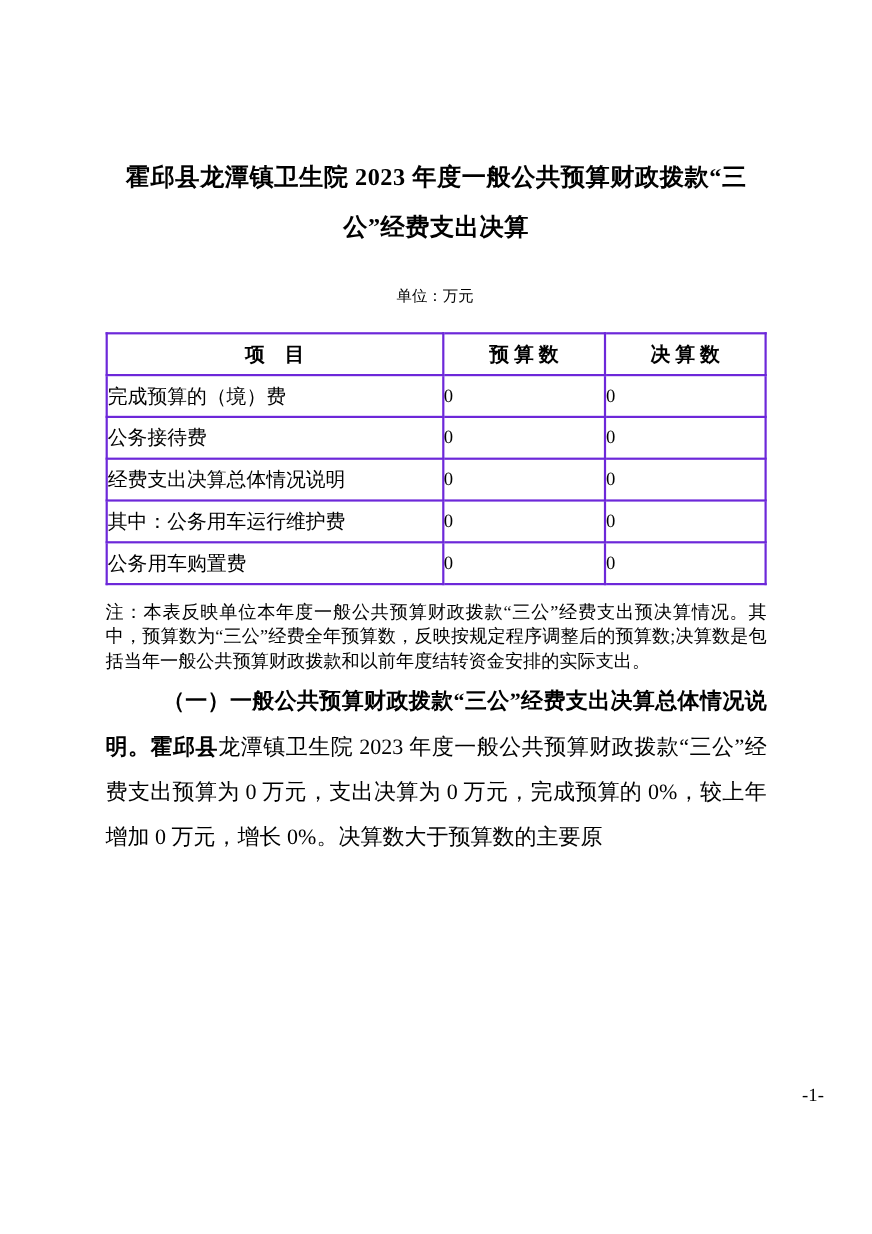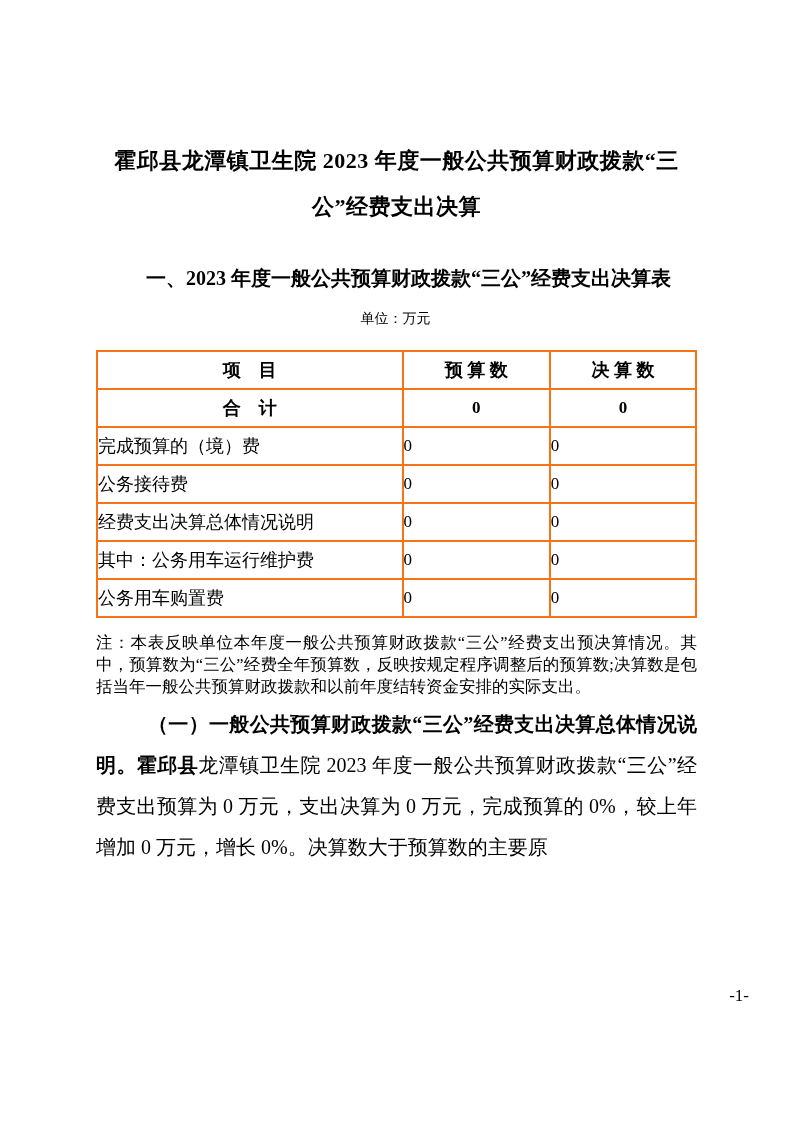--- a/index.html
+++ b/index.html
@@ -45,21 +45,21 @@
     border-collapse: collapse;
     table-layout: fixed;
     font-size: 18px;
   }
   table.budget-table col.c1 { width: 51%; }
   table.budget-table col.c2 { width: 24.6%; }
   table.budget-table col.c3 { width: 24.4%; }
 
   table.budget-table th,
   table.budget-table td {
-    border: 2px solid #f97316;
+    border: 2px solid #6d28d9;
     height: 38px;
     vertical-align: middle;
     padding: 0;
   }
   table.budget-table th { font-weight: 700; text-align: center; }
 
   td.cell-label { text-align: left; padding-left: 9px; }
   td.cell-num   { text-align: left; padding-left: 29px; font-size: 17px; }
 
   tr.total-row td { font-weight: 700; text-align: center; padding-left: 0; }
@@ -92,43 +92,37 @@
     font-size: 17px;
   }
 </style>
 </head>
 <body>
 
 <div class="page">
 
   <h1 class="doc-title">霍邱县龙潭镇卫生院 2023 年度一般公共预算财政拨款“三公”经费支出决算</h1>
 
-  <p class="sec-heading">一、2023 年度一般公共预算财政拨款“三公”经费支出决算表</p>
 
   <p class="unit-label">单位：万元</p>
 
   <table class="budget-table">
     <colgroup>
         <col class="c1">
         <col class="c2">
         <col class="c3">
       </colgroup>
     <thead>
       <tr>
         <th>项　目</th>
         <th>预 算 数</th>
         <th>决 算 数</th>
       </tr>
     </thead>
     <tbody>
-      <tr class="total-row">
-        <td class="cell-label">合　计</td>
-        <td class="cell-num">0</td>
-        <td class="cell-num">0</td>
-      </tr>
       <tr>
         <td class="cell-label">完成预算的（境）费</td>
         <td class="cell-num">0</td>
         <td class="cell-num">0</td>
       </tr>
       <tr>
         <td class="cell-label">公务接待费</td>
         <td class="cell-num">0</td>
         <td class="cell-num">0</td>
       </tr>

